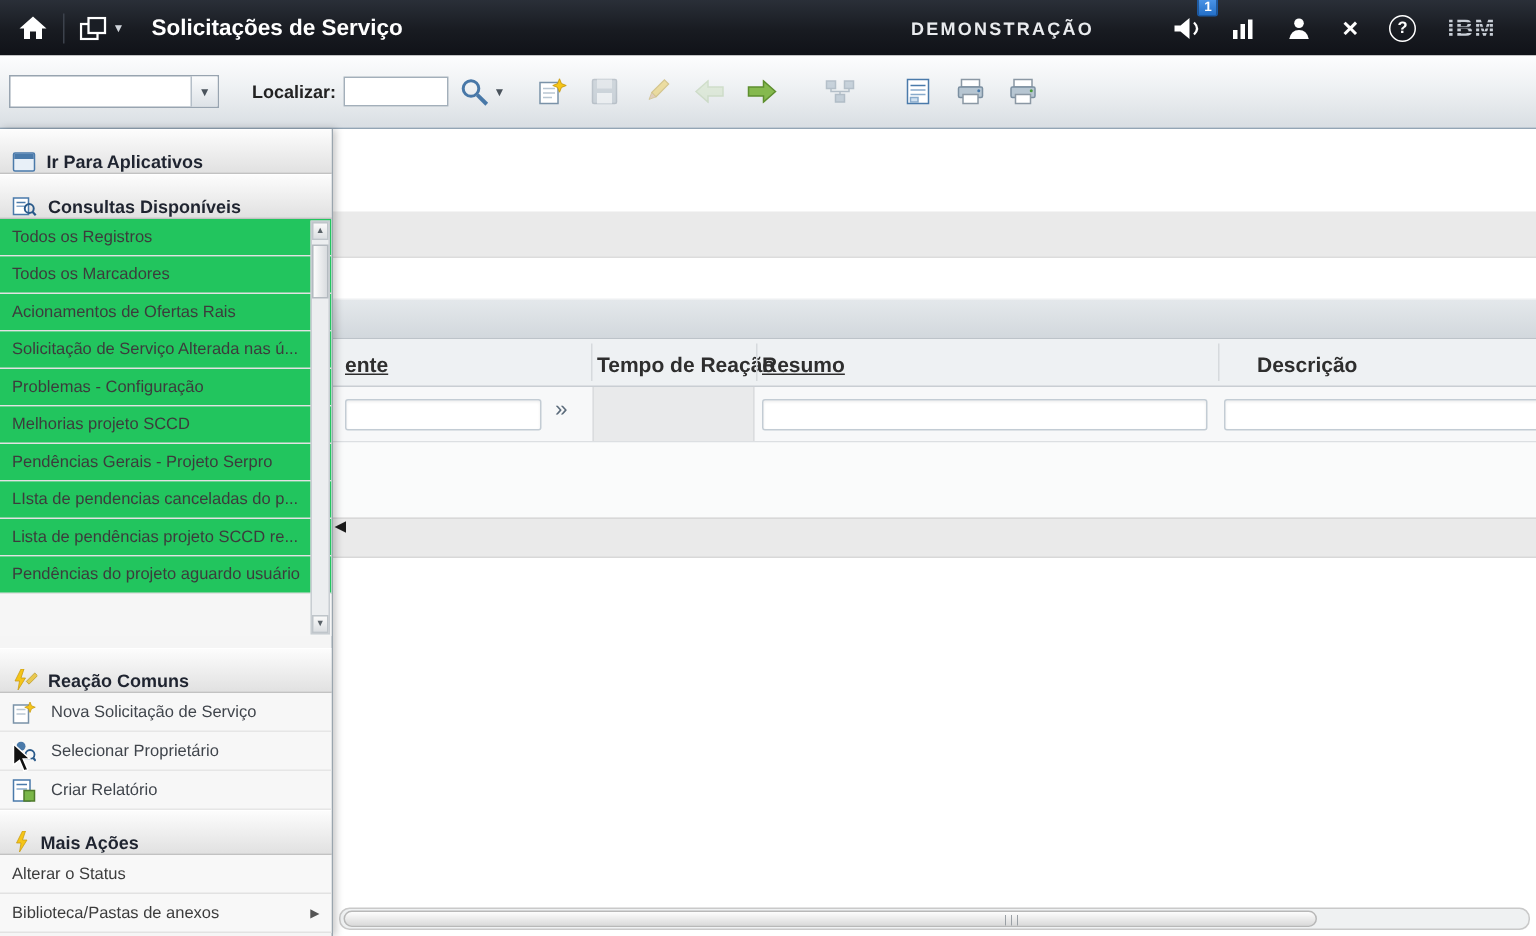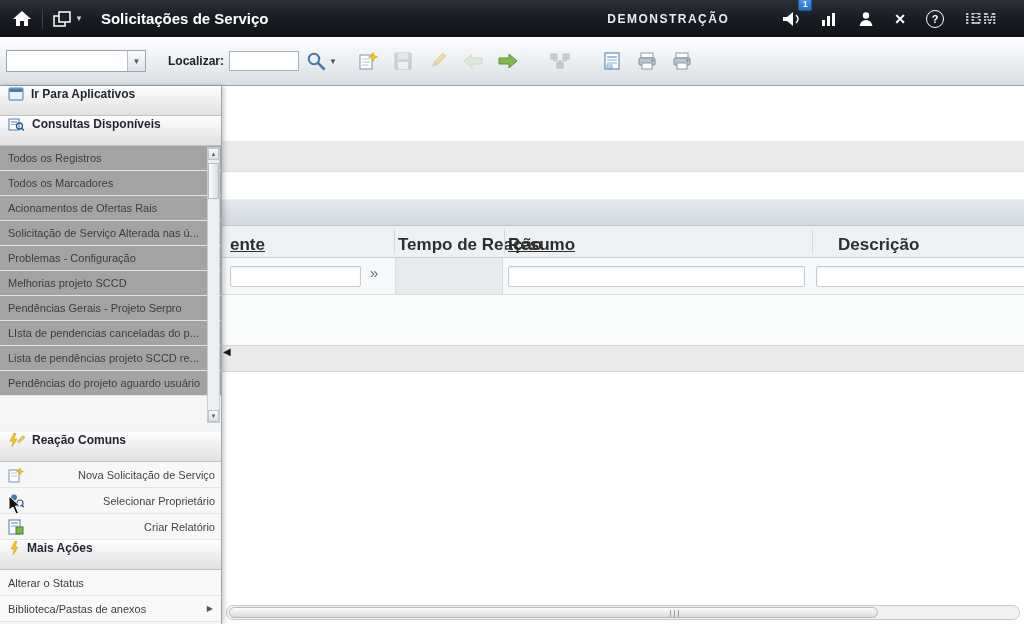--- a/index.html
+++ b/index.html
@@ -57,61 +57,61 @@
   .tool-btn.disabled { opacity:.5; cursor:default; }
   .tool-gap { width:8px; }
 
   
   .sidebar {
     position:absolute; left:0; top:86px; width:222px; bottom:0;
     background:#f5f5f5; border-right:1px solid #9aa5ae;
     box-shadow:2px 0 5px rgba(0,0,0,.22); z-index:5;
   }
   .side-header {
-    height:30px; display:flex; align-items:flex-start; gap:7px; padding:0 8px;
+    height:30px; display:flex; align-items:flex-end; gap:7px; padding:0 8px;
     background:linear-gradient(180deg,#fcfcfc,#e1e1e1);
     border-top:1px solid #ffffff; border-bottom:1px solid #c2c2c2;
     font-size:12px; font-weight:bold; color:#1f2430; cursor:pointer; white-space:nowrap;
   }
   .query-list { position:relative; height:278px; background:#f6f6f6; overflow:hidden; }
   .query-item {
     height:25px; line-height:25px; padding:0 18px 0 8px; font-size:11px; color:#3c3c3c;
-    border-bottom:1px solid #e2e2e2; white-space:nowrap; overflow:hidden; cursor:pointer; background:#a3a3a3;
+    border-bottom:1px solid #e2e2e2; white-space:nowrap; overflow:hidden; cursor:pointer; background:#22c55e;
   }
   .vscroll { position:absolute; right:1px; top:1px; bottom:1px; width:13px; background:#eceef0; border:1px solid #c8cdd2; }
   .vs-btn {
     position:absolute; left:0; width:11px; height:12px; background:linear-gradient(180deg,#fafafa,#dcdfe2);
     border:1px solid #bfc5ca; display:flex; align-items:center; justify-content:center;
     font-size:6px; color:#5a6268; cursor:pointer;
   }
   .vs-up { top:0; } .vs-down { bottom:0; }
   .vs-thumb { position:absolute; left:0; top:15px; width:11px; height:36px; background:linear-gradient(90deg,#fdfdfd,#d9dcdf); border:1px solid #b4bac0; cursor:pointer; }
   .side-gap { height:8px; }
   .action-item {
     height:26px; display:flex; align-items:center; gap:8px; padding:0 6px;
-    font-size:11px; color:#40454c; border-bottom:1px solid #e6e6e6; cursor:pointer; background:#f7f7f7; white-space:nowrap;justify-content:space-between;
+    font-size:11px; color:#40454c; border-bottom:1px solid #e6e6e6; cursor:pointer; background:#f7f7f7; white-space:nowrap;
   }
   .action-icon { width:20px; display:flex; justify-content:center; }
   .plain-item {
     position:relative; height:26px; line-height:26px; padding:0 8px; font-size:11px; color:#3c3c3c;
     border-bottom:1px solid #e2e2e2; cursor:pointer; background:#f8f8f8; white-space:nowrap;
   }
   .submenu-arrow { position:absolute; right:8px; top:0; font-size:8px; color:#555; }
 
   
   .main { position:absolute; left:222px; top:86px; right:0; bottom:0; background:#fff; overflow:hidden; }
   .band-a { position:absolute; left:0; right:0; top:55px; height:31px; background:#eaeaea; border-bottom:1px solid #dcdcdc; }
   .band-b {
     position:absolute; left:0; right:0; top:113px; height:27px;
     background:linear-gradient(180deg,#e4e8eb,#d2d8dd); border-top:1px solid #eef0f2; border-bottom:1px solid #bcc3c9;
   }
   .thead-row {
     position:absolute; left:0; right:0; top:140px; height:32px; background:#eef1f3; border-bottom:1px solid #c9ced3;
   }
-  .th-label { position:absolute; top:9px; font-size:17px; font-weight:bold; color:#2e2e2e; white-space:nowrap; cursor:pointer; }
+  .th-label { position:absolute; top:9px; font-size:14px; font-weight:bold; color:#2e2e2e; white-space:nowrap; cursor:pointer; }
   .th-label.sortable { text-decoration:underline; }
   .col-div { position:absolute; top:3px; bottom:3px; width:1px; background:#d6dadd; }
   .filter-row { position:absolute; left:0; right:0; top:172px; height:37px; background:#f7f8f9; border-bottom:1px solid #dcdfe2; }
   .filter-cell-gray { position:absolute; left:173px; width:108px; top:0; bottom:0; background:#e9eaeb; border-left:1px solid #dadcde; border-right:1px solid #dadcde; }
   .filter-input { position:absolute; top:8px; height:21px; border:1px solid #c3ccd4; background:#fff; font-size:11px; padding:0 4px; box-shadow:inset 0 1px 2px rgba(0,0,0,.07); border-radius:2px; }
   .filter-chevrons { position:absolute; left:148px; top:6px; font-size:15px; color:#5a6a7a; cursor:pointer; }
   .rows-area { position:absolute; left:0; right:0; top:209px; height:50px; background:#fafbfb; }
   .band-c { position:absolute; left:0; right:0; top:259px; height:27px; background:#eaeaea; border-top:1px solid #d8d8d8; border-bottom:1px solid #d8d8d8; }
   .hscroll {
     position:absolute; left:4px; right:4px; top:519px; height:15px;

